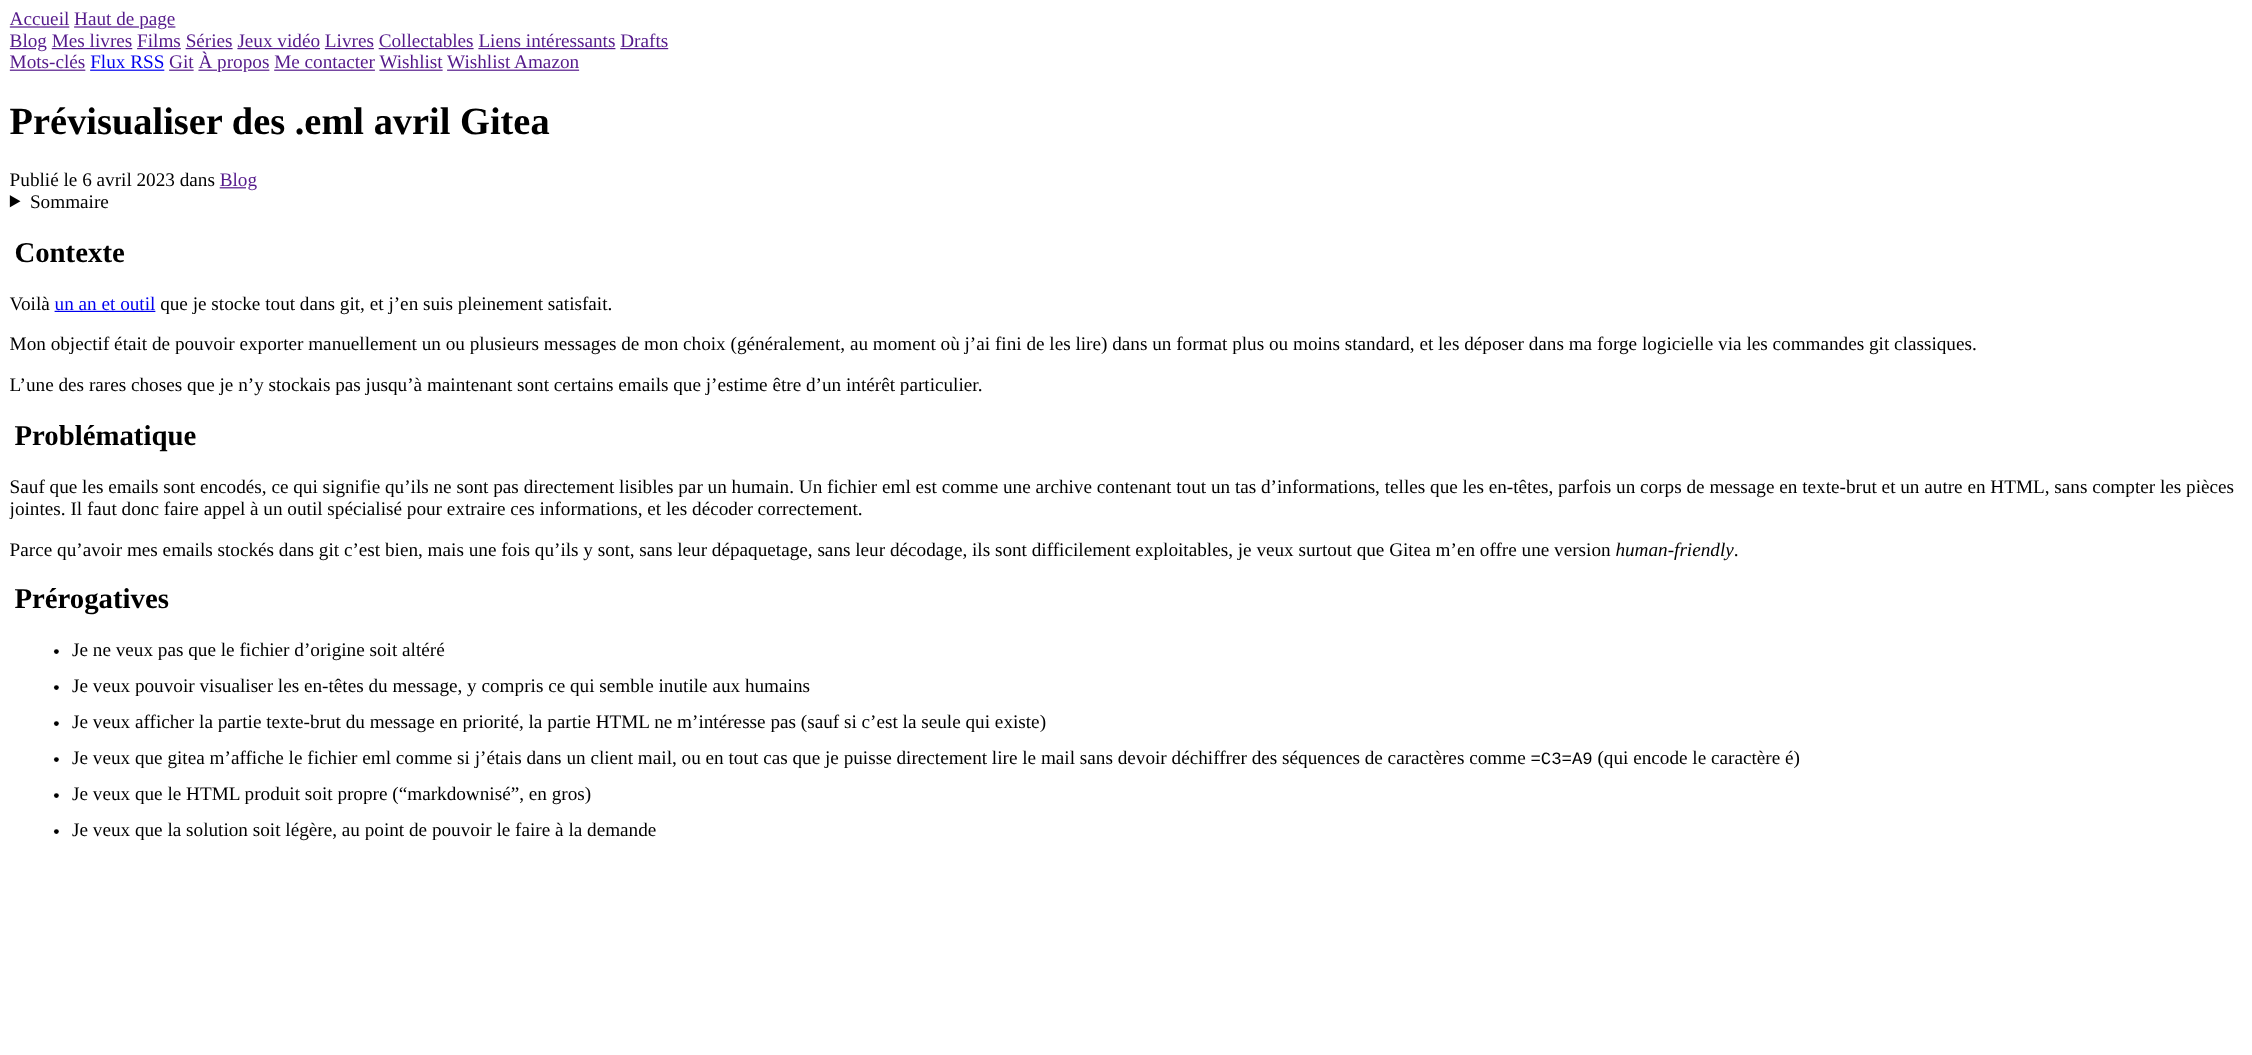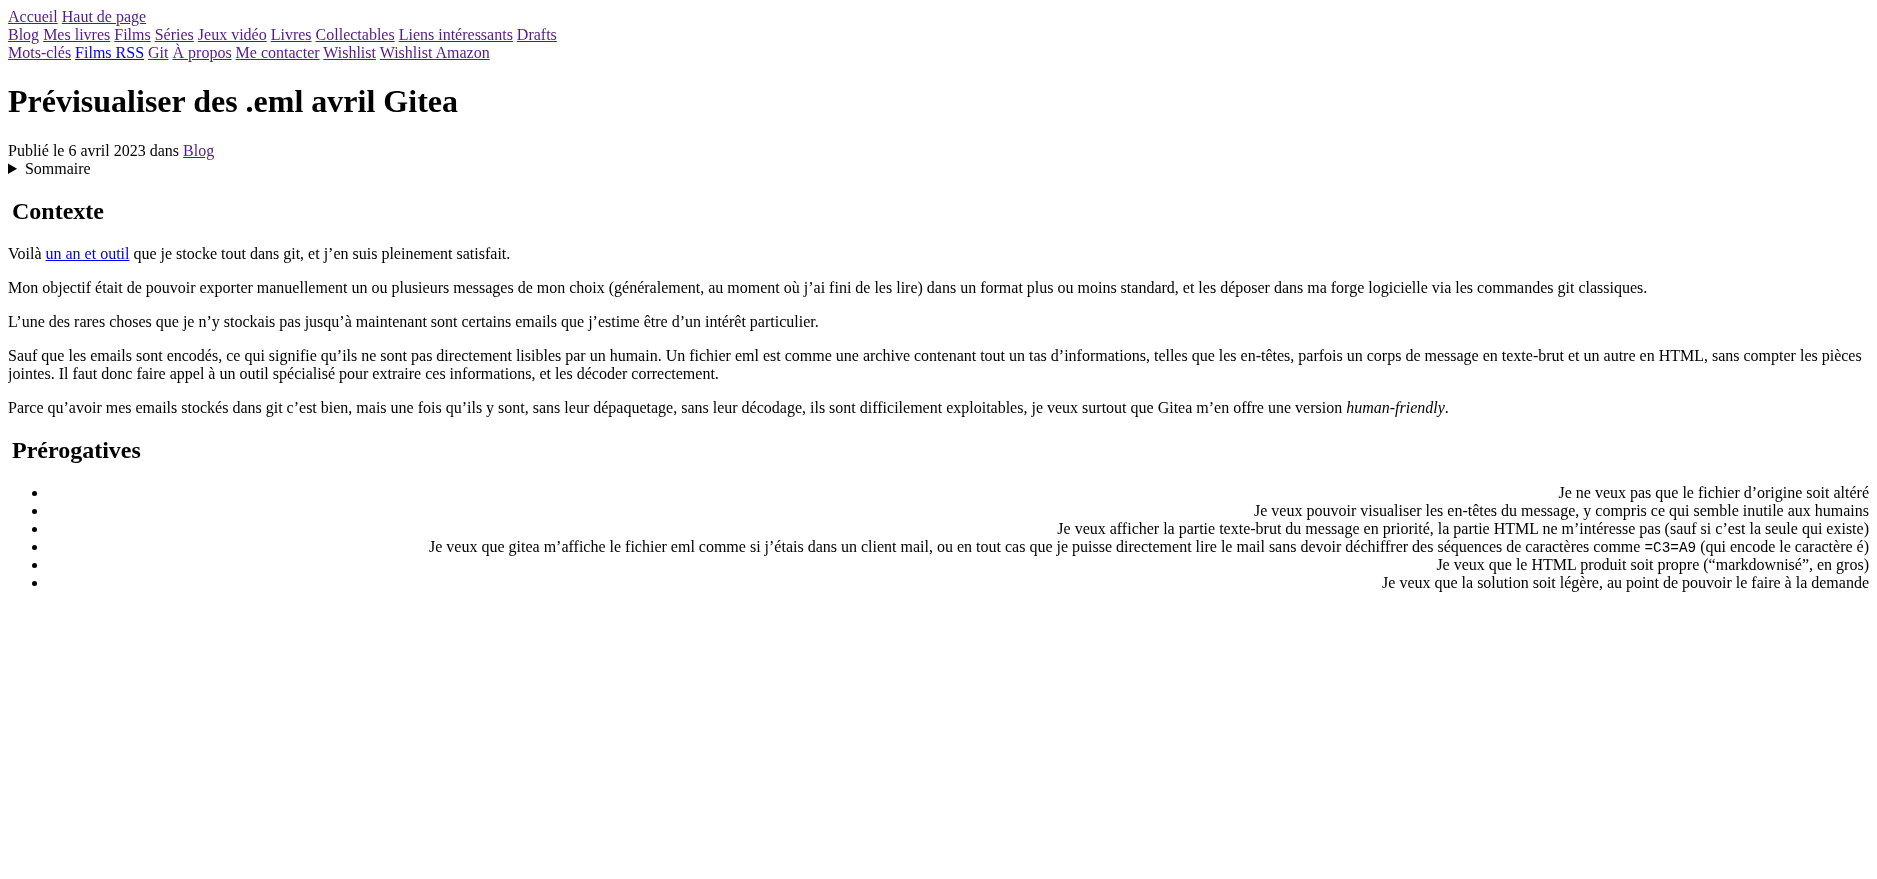--- a/index.html
+++ b/index.html
@@ -34,22 +34,21 @@
   }
   p {
     margin: 1em 0;
   }
   ul {
     margin: 1em 0;
     padding-left: 40px;
     list-style: disc;
   }
   li {
-    margin: 0;
-    text-align: right;
+    margin: 12px;
   }
   code {
     font-family: "Liberation Mono", "DejaVu Sans Mono", monospace;
     font-size: 0.9em;
   }
   .nav-row {
     margin: 0;
   }
   .byline {
     margin: 0;
@@ -64,35 +63,36 @@
     font-style: italic;
   }
 </style>
 </head>
 <body>
 
 <header>
   <nav>
     <div class="nav-row"><a href="#" class="visited">Accueil</a> <a href="#" class="visited">Haut de page</a></div>
     <div class="nav-row"><a href="#" class="visited">Blog</a> <a href="#" class="visited">Mes livres</a> <a href="#" class="visited">Films</a> <a href="#" class="visited">Séries</a> <a href="#" class="visited">Jeux vidéo</a> <a href="#" class="visited">Livres</a> <a href="#" class="visited">Collectables</a> <a href="#" class="visited">Liens intéressants</a> <a href="#" class="visited">Drafts</a></div>
-    <div class="nav-row"><a href="#" class="visited">Mots-clés</a> <a href="#">Films RSS</a> <a href="#" class="visited">Git</a> <a href="#" class="visited">À propos</a> <a href="#" class="visited">Me contacter</a> <a href="#" class="visited">Wishlist</a> <a href="#" class="visited">Wishlist Amazon</a></div>
+    <div class="nav-row"><a href="#" class="visited">Mots-clés</a> <a href="#">Flux RSS</a> <a href="#" class="visited">Git</a> <a href="#" class="visited">À propos</a> <a href="#" class="visited">Me contacter</a> <a href="#" class="visited">Wishlist</a> <a href="#" class="visited">Wishlist Amazon</a></div>
   </nav>
 </header>
 
 <main>
   <h1>Prévisualiser des .eml avril Gitea</h1>
   <div class="byline">Publié le 6 avril 2023 dans <a href="#" class="visited">Blog</a></div>
   <details>
     <summary>Sommaire</summary>
   </details>
   <div>
       <h2>Contexte</h2>
       <p>Voilà <a href="#">un an et outil</a> que je stocke tout dans git, et j’en suis pleinement satisfait.</p>
       <p>Mon objectif était de pouvoir exporter manuellement un ou plusieurs messages de mon choix (généralement, au moment où j’ai fini de les lire) dans un format plus ou moins standard, et les déposer dans ma forge logicielle via les commandes git classiques.</p>
       <p>L’une des rares choses que je n’y stockais pas jusqu’à maintenant sont certains emails que j’estime être d’un intérêt particulier.</p>
+      <h2>Problématique</h2>
       <p>Sauf que les emails sont encodés, ce qui signifie qu’ils ne sont pas directement lisibles par un humain. Un fichier eml est comme une archive contenant tout un tas d’informations, telles que les en-têtes, parfois un corps de message en texte-brut et un autre en HTML, sans compter les pièces jointes. Il faut donc faire appel à un outil spécialisé pour extraire ces informations, et les décoder correctement.</p>
       <p>Parce qu’avoir mes emails stockés dans git c’est bien, mais une fois qu’ils y sont, sans leur dépaquetage, sans leur décodage, ils sont difficilement exploitables, je veux surtout que Gitea m’en offre une version <em>human-friendly</em>.</p>
       <h2>Prérogatives</h2>
       <ul>
         <li>Je ne veux pas que le fichier d’origine soit altéré</li>
         <li>Je veux pouvoir visualiser les en-têtes du message, y compris ce qui semble inutile aux humains</li>
         <li>Je veux afficher la partie texte-brut du message en priorité, la partie HTML ne m’intéresse pas (sauf si c’est la seule qui existe)</li>
         <li>Je veux que gitea m’affiche le fichier eml comme si j’étais dans un client mail, ou en tout cas que je puisse directement lire le mail sans devoir déchiffrer des séquences de caractères comme <code>=C3=A9</code> (qui encode le caractère é)</li>
         <li>Je veux que le HTML produit soit propre (“markdownisé”, en gros)</li>
         <li>Je veux que la solution soit légère, au point de pouvoir le faire à la demande</li>

